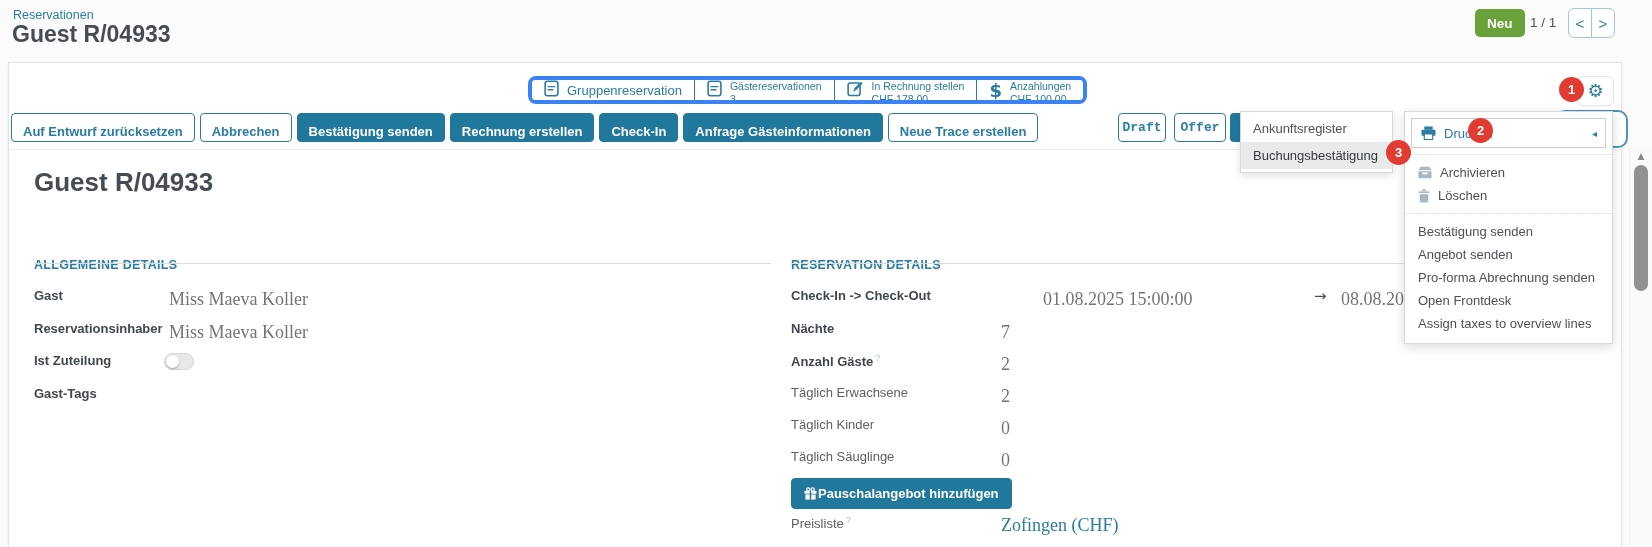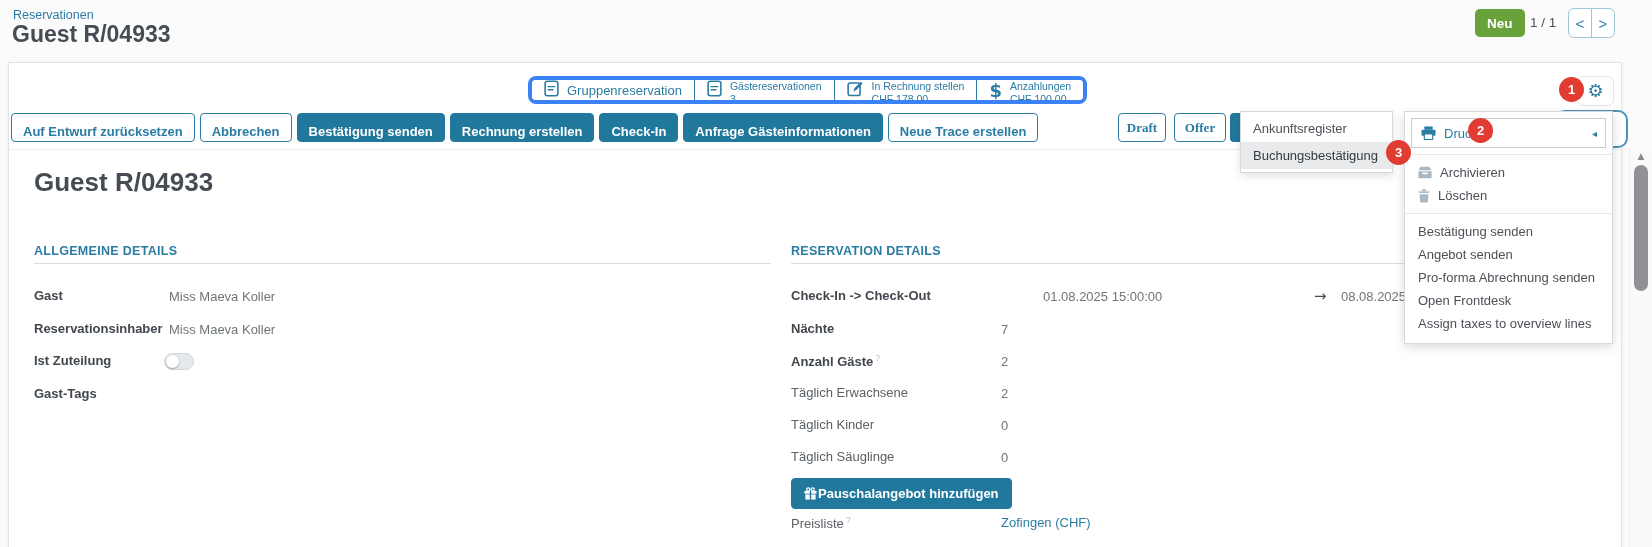--- a/index.html
+++ b/index.html
@@ -34,30 +34,30 @@
   .stat-lines { display:flex; flex-direction:column; justify-content:center; text-align:left;
                 font-size:10.5px; line-height:1.25; color:#2b7ca3;margin-top:6px; }
   .dollar-ic { font-family:"DejaVu Sans", sans-serif; font-size:18px; font-weight:700; color:#2b7ca3; }
 
   
   .actions { position:absolute; left:2px; top:50px; display:flex; gap:5px; }
   .btn { height:29px; padding:10px 11px; font-size:13px; font-weight:600; border-radius:4px;
          border:1px solid #2b7ca3; background:#fff; color:#2b7ca3; white-space:nowrap; font-family:inherit; }
   .btn.solid { background:#21789d; border-color:#21789d; color:#fff; }
   .stage { position:absolute; top:50px; height:29px; font-size:13px; font-weight:600; border-radius:4px;
-           border:1px solid #2b7ca3; background:#fff; color:#2b7ca3; font-family:Liberation Serif, serif; }
+           border:1px solid #2b7ca3; background:#fff; color:#2b7ca3; font-family:Liberation Mono, monospace; }
   .stage-strip { position:absolute; top:50px; height:29px; background:#21789d; border-radius:4px 0 0 4px; }
   .action-divider { position:absolute; left:0; right:0; top:86px; border-top:1px solid #ededef; }
 
   
   .form-title { position:absolute; left:25px; top:104px; font-size:26px; font-weight:600; color:#454c54; }
-  .section-title { position:absolute; font-size:12.5px; font-weight:700; color:#2b7ca3; letter-spacing:.3px; }
+  .section-title { position:absolute; font-size:12.5px; font-weight:700; color:#2b7ca3; letter-spacing:.3px;margin-top:14px; }
   .hr { position:absolute; border-top:1px solid #dadcdf; height:0; }
   .flabel { position:absolute; font-size:13px; font-weight:600; color:#40474e; white-space:nowrap; }
-  .fvalue { position:absolute; font-size:13px; color:#6f7579; white-space:nowrap; }
+  .fvalue { position:absolute; font-size:18px; color:#6f7579; white-space:nowrap;font-family:Liberation Serif, serif; }
   .link { color:#2b7ca3; cursor:pointer; }
   .help-sup { font-size:9px; color:#a3c6da; vertical-align:super; font-weight:400; margin-left:2px; }
   .toggle { position:absolute; width:30px; height:17px; border-radius:9px; background:#e6e9ec;
             border:1px solid #d2d6da; cursor:pointer; }
   .toggle::after { content:""; position:absolute; left:1px; top:1px; width:13px; height:13px;
                    border-radius:50%; background:#fff; box-shadow:0 1px 2px rgba(0,0,0,.3); }
   .arrow-ic { position:absolute; font-size:15px; color:#4c5157; font-family:"DejaVu Sans", sans-serif; }
   .btn-package { position:absolute; left:782px; top:415px; height:31px; padding:0 12px;
                  background:#21789d; border:1px solid #21789d; border-radius:4px; color:#fff;
                  font-size:13px; font-weight:600; display:flex; align-items:center; font-family:inherit; }

